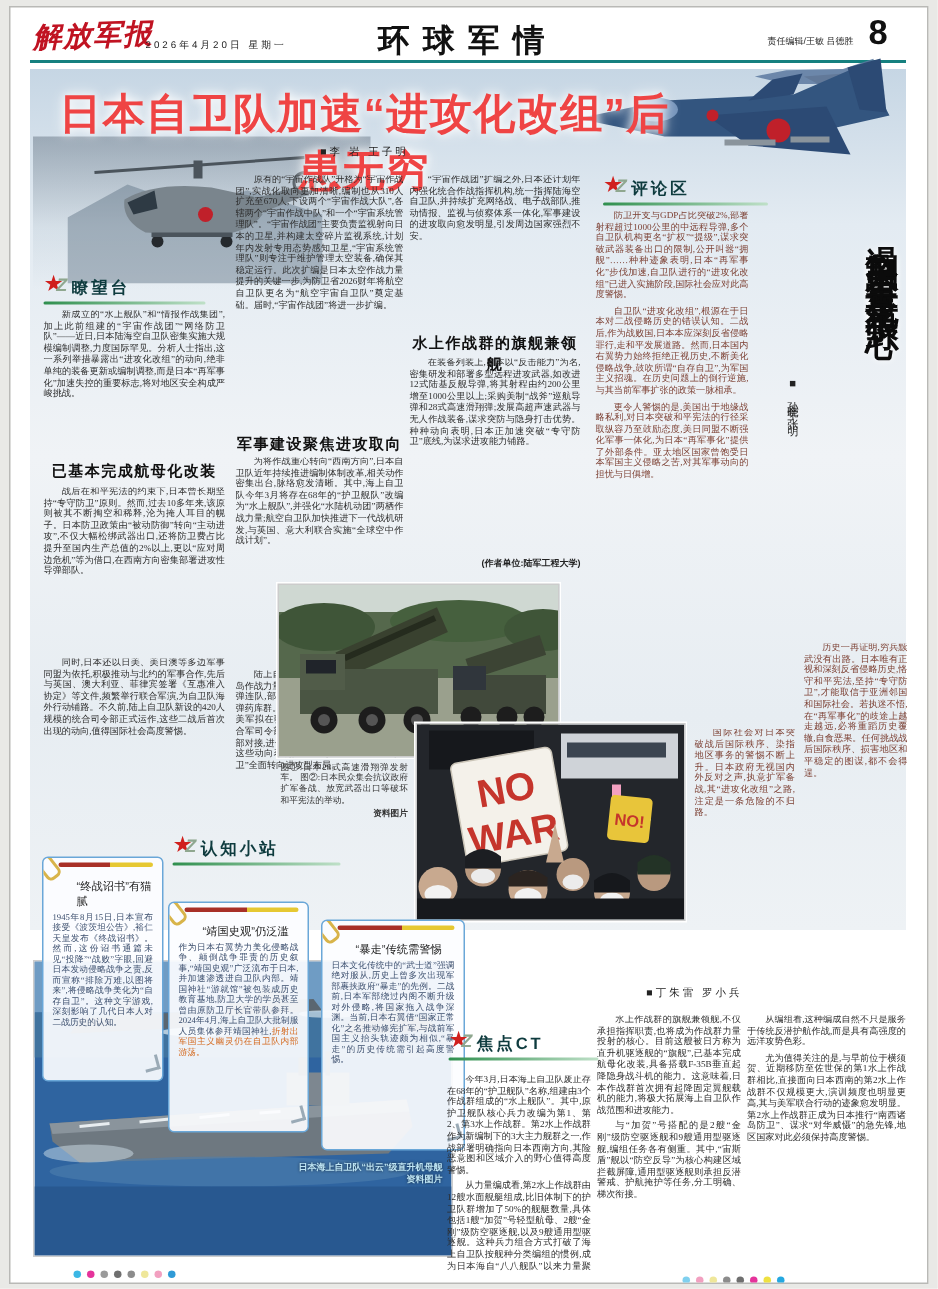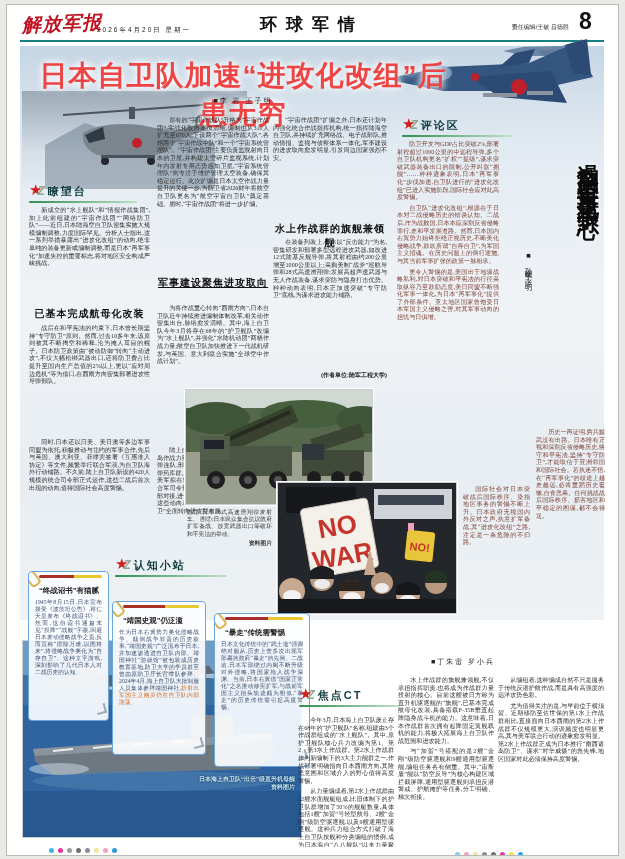--- a/index.html
+++ b/index.html
@@ -1,21 +1,21 @@
 <!DOCTYPE html>
 <html><head>
 <meta charset="utf-8">
 <style>
   html,body{margin:0;padding:0;width:625px;height:859px;background:#e9e9e6;font-family:"Liberation Sans",sans-serif;}
   .sheet{position:absolute;left:6px;top:4px;width:611px;height:850px;background:#fff;border:1px solid #b9b9b6;overflow:hidden;}
   .abs{position:absolute;}
   
   .masthead{left:15px;top:6px;font-family:"DejaVu Serif",serif;font-style:italic;font-weight:bold;font-size:19px;color:#c01322;transform:rotate(-2deg);letter-spacing:1px;}
   .dateline{left:90px;top:21px;font-size:6.5px;color:#222;letter-spacing:2px;}
-  .ptitle{left:200px;top:8px;width:210px;text-align:center;font-size:17px;font-weight:bold;color:#111;letter-spacing:9px;}
+  .ptitle{left:200px;top:8px;width:210px;text-align:center;font-size:21px;font-weight:bold;color:#111;letter-spacing:9px;}
   .editor{left:450px;top:18px;width:112px;text-align:right;font-size:6px;color:#222;}
   .pagenum{left:572px;top:3px;font-size:23px;font-weight:bold;color:#111;}
   .trule{left:13px;top:35px;width:584px;height:2px;background:#15807f;}
   
   .mainbg{left:13px;top:41px;width:584px;height:574px;background:linear-gradient(180deg,#c6d6e4 0%,#e3ebf2 18%,#f0f3f6 45%,#e7edf2 75%,#eef2f5 100%);}
   .mist{left:15px;top:86px;width:225px;height:102px;background:linear-gradient(180deg,rgba(74,90,106,.40),rgba(150,170,185,.18) 60%,rgba(255,255,255,0));}
   .headline{left:20px;top:52px;width:432px;text-align:center;font-size:28px;font-weight:bold;color:#ef4444;letter-spacing:1px;text-shadow:0 0 6px #fff,0 0 10px #fff;font-family:"Liberation Sans",sans-serif;}
   .mainby{left:20px;top:91px;width:432px;text-align:center;font-size:7px;color:#222;letter-spacing:2px;}
   
   .sechead{display:flex;align-items:flex-end;gap:3px;}
@@ -34,21 +34,21 @@
   .vby{writing-mode:vertical-rl;font-size:7.5px;color:#222;letter-spacing:2px;}
   
   .photo{border:1px solid #ccc;box-shadow:0 0 0 1px #fff;}
   .capblock{font-size:5.8px;line-height:7.2px;color:#333;text-align:justify;font-family:"Liberation Serif",serif;}
   .capcredit{display:block;text-align:right;font-weight:bold;margin-top:2px;}
   
   .kbox{position:absolute;background:rgba(252,253,255,.92);border:1px solid #6aa7d8;border-radius:4px;padding:14px 6px 6px 6px;box-sizing:border-box;overflow:hidden;}
   .kbox::before{content:"";position:absolute;top:3px;left:10px;right:6px;height:3px;border-radius:2px;background:linear-gradient(90deg,#a83028 0 55%,#e6c832 55% 100%);}
   .clip{position:absolute;top:-2px;left:-2px;width:7px;height:13px;border:2px solid #d8b44a;border-radius:4px;transform:rotate(-38deg);background:transparent;}
   .corner{position:absolute;right:2px;bottom:6px;width:8px;height:8px;border-right:2px solid #9aaab6;border-bottom:2px solid #9aaab6;transform:rotate(-15deg);}
-  .ktitle{font-size:7.5px;font-weight:bold;color:#1c1c1c;margin:0 0 3px 4px;}
+  .ktitle{font-size:7.5px;font-weight:normal;color:#1c1c1c;margin:0 0 3px 16px;}
   .kbody{font-size:5.8px;line-height:7px;text-align:justify;color:#3c4f6e;font-family:"Liberation Serif",serif;}
   .khl{color:#d4691e;}
   
   .fhead{left:330px;top:621px;width:252px;text-align:center;font-size:20px;font-weight:bold;color:#0d0d0d;letter-spacing:1px;}
   .fby{left:330px;top:652px;width:252px;text-align:center;font-size:7px;color:#222;letter-spacing:2px;}
   
   .dots span{display:inline-block;width:5px;height:5px;border-radius:50%;margin-right:4px;}
   .caption-overlay{position:absolute;right:6px;bottom:22px;text-align:right;font-size:6px;line-height:8px;color:#bfe6f5;text-shadow:0 0 2px #123;font-weight:bold;}
 </style>
 </head>
@@ -115,21 +115,21 @@
   <div class="abs colbox" style="left:22px;top:320px;width:121px;height:112px;">
     <p class="p">战后在和平宪法的约束下,日本曾长期坚持“专守防卫”原则。然而,过去10多年来,该原则被其不断掏空和稀释,沦为掩人耳目的幌子。日本防卫政策由“被动防御”转向“主动进攻”,不仅大幅松绑武器出口,还将防卫费占比提升至国内生产总值的2%以上,更以“应对周边危机”等为借口,在西南方向密集部署进攻性导弹部队。</p>
   </div>
   <div class="abs colbox" style="left:22px;top:434px;width:121px;height:116px;">
     <p class="p">同时,日本还以日美、美日澳等多边军事同盟为依托,积极推动与北约的军事合作,先后与英国、澳大利亚、菲律宾签署《互惠准入协定》等文件,频繁举行联合军演,为自卫队海外行动铺路。不久前,陆上自卫队新设的420人规模的统合司令部正式运作,这些二战后首次出现的动向,值得国际社会高度警惕。</p>
   </div>
 
   <div class="abs colbox" style="left:150px;top:112px;width:112px;height:168px;">
     <p class="p">原有的“宇宙作战队”升格为“宇宙作战团”,实战化取向更加清晰,编制也从310人扩充至670人,下设两个“宇宙作战大队”,各辖两个“宇宙作战中队”和一个“宇宙系统管理队”。“宇宙作战团”主要负责监视射向日本的卫星,并构建太空碎片监视系统,计划年内发射专用态势感知卫星,“宇宙系统管理队”则专注于维护管理太空装备,确保其稳定运行。此次扩编是日本太空作战力量提升的关键一步,为防卫省2026财年将航空自卫队更名为“航空宇宙自卫队”奠定基础。届时,“宇宙作战团”将进一步扩编。</p>
   </div>
-  <div class="abs subhead" style="left:150px;top:271px;width:112px;text-decoration:underline;">军事建设聚焦进攻取向</div>
+  <div class="abs subhead" style="left:150px;top:284px;width:112px;">军事建设聚焦进攻取向</div>
   <div class="abs colbox" style="left:150px;top:300px;width:112px;height:140px;">
     <p class="p">为将作战重心转向“西南方向”,日本自卫队近年持续推进编制体制改革,相关动作密集出台,脉络愈发清晰。其中,海上自卫队今年3月将存在68年的“护卫舰队”改编为“水上舰队”,并强化“水陆机动团”两栖作战力量;航空自卫队加快推进下一代战机研发,与英国、意大利联合实施“全球空中作战计划”。</p>
   </div>
   <div class="abs colbox" style="left:150px;top:442px;width:112px;height:162px;">
     <p class="p">陆上自卫队则重点强化导弹部队和离岛作战力量,在九州、冲绳一线新设多个导弹连队,部署12式反舰导弹改进型,并扩建弹药库群。美日还计划深化指挥体系对接,美军拟在驻日美军司令部基础上组建“统合军司令部”,与日方新设的统合作战司令部对接,进一步强化同盟一体化作战能力。这些动向表明,日本军事建设正从“基础防卫”全面转向进攻型布局。</p>
   </div>
 
   <div class="abs colbox" style="left:266px;top:112px;width:114px;height:102px;">
     <p class="p">“宇宙作战团”扩编之外,日本还计划年内强化统合作战指挥机构,统一指挥陆海空自卫队,并持续扩充网络战、电子战部队,推动情报、监视与侦察体系一体化,军事建设的进攻取向愈发明显,引发周边国家强烈不安。</p>
   </div>

